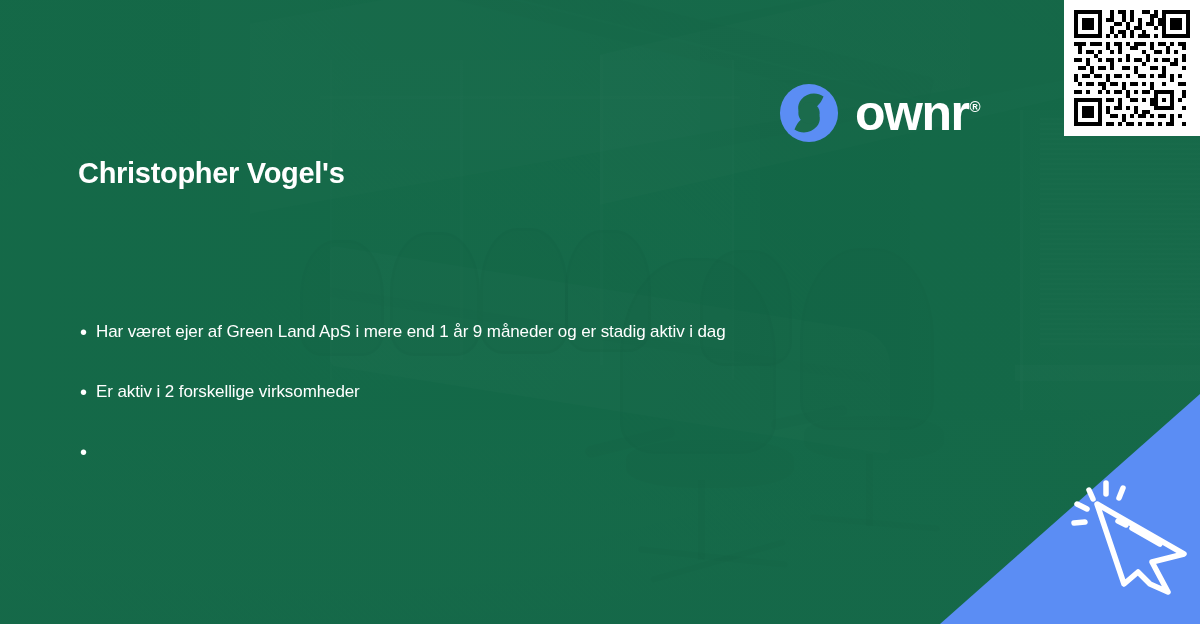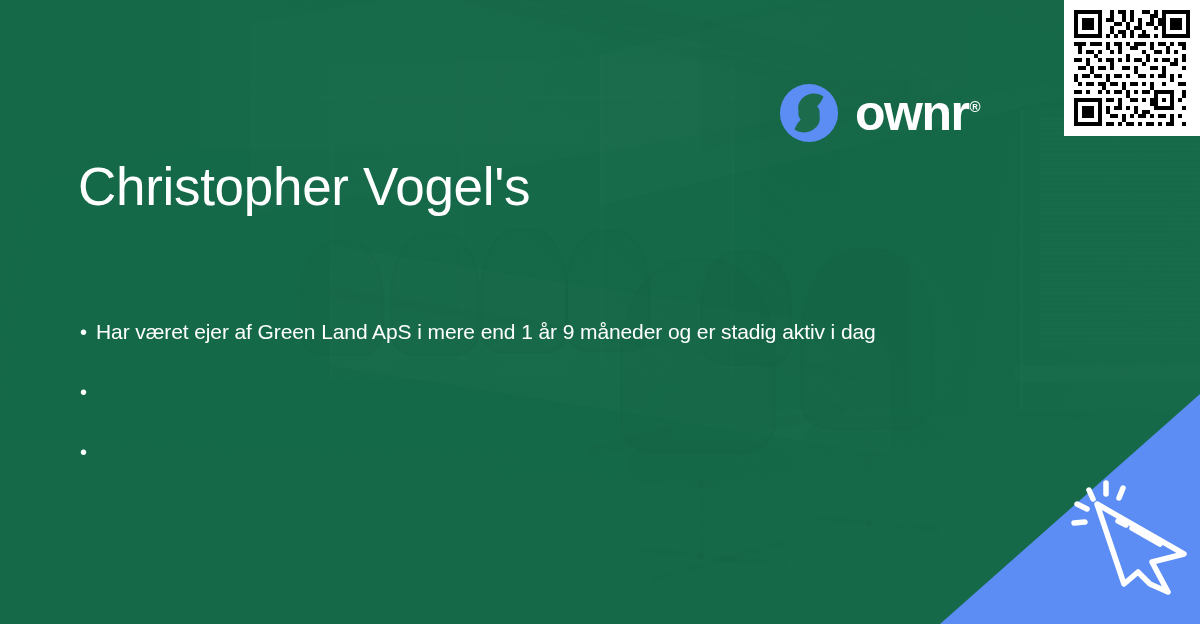--- a/index.html
+++ b/index.html
@@ -237,22 +237,22 @@
   .qr-panel svg { display: block; }
 
   
   .headline {
     position: absolute;
     left: 78px;
     top: 156px;
     color: #ffffff;
   }
   .headline .line1 {
-    font-size: 53px;
-    font-weight: normal;
+    font-size: 29px;
+    font-weight: bold;
     line-height: 1.18;
     letter-spacing: -0.3px;
     white-space: nowrap;
   }
   .headline .line2 {
     font-size: 32px;
     font-weight: normal;
     line-height: 1.3;
     letter-spacing: -0.2px;
     white-space: nowrap;
@@ -273,21 +273,21 @@
   }
   .bullet-dot {
     width: 16px;
     flex: 0 0 16px;
     font-size: 20px;
     line-height: 34px;
     color: #ffffff;
     text-align: left;
   }
   .bullet-text {
-    font-size: 21px;
+    font-size: 17px;
     line-height: 34px;
     letter-spacing: -0.1px;
     color: #ffffff;
     max-width: 790px;
   }
 </style>
 </head>
 <body>
 
 <div id="card">
@@ -560,19 +560,20 @@
     <div class="line1">Christopher Vogel's</div>
   </div>
 
   <div class="bullets">
     <div class="bullet-row">
       <div class="bullet-dot">•</div>
       <div class="bullet-text">Har været ejer af Green Land ApS i mere end 1 år 9 måneder og er stadig aktiv i dag</div>
     </div>
     <div class="bullet-row">
       <div class="bullet-dot">•</div>
+      <div class="bullet-text">Er aktiv i 2 forskellige virksomheder</div>
     </div>
     <div class="bullet-row">
       <div class="bullet-dot">•</div>
     </div>
   </div>
 
 </div>
 
 </body></html>

